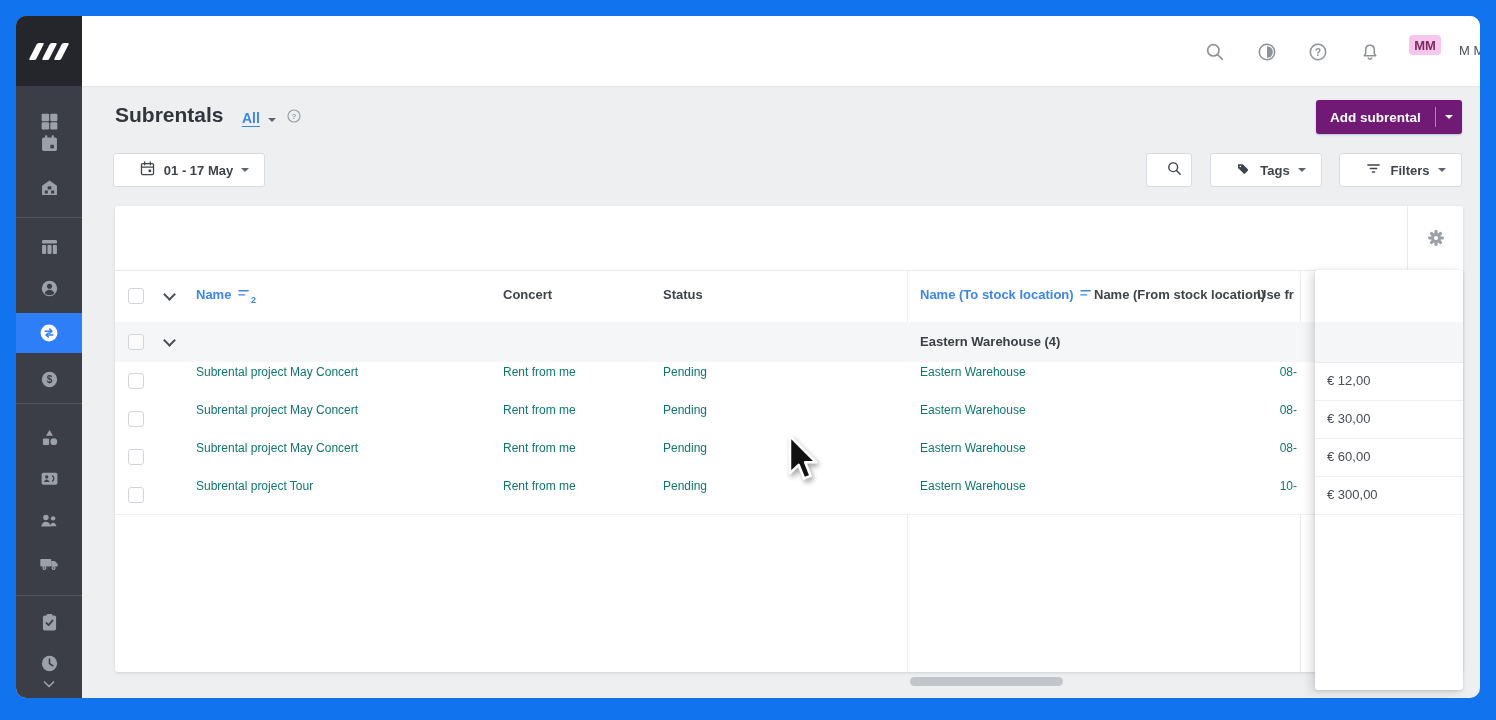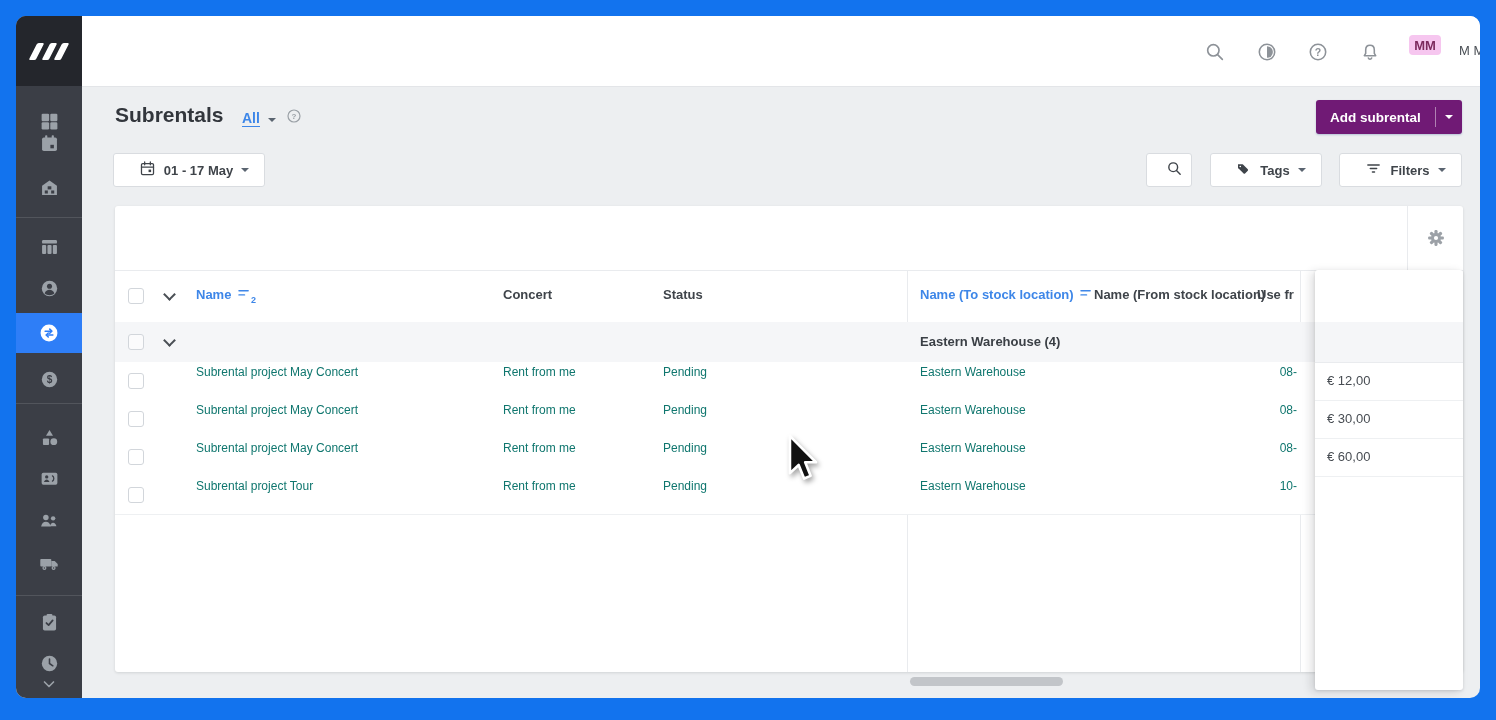--- a/index.html
+++ b/index.html
@@ -420,20 +420,23 @@
       <div class="tp-group"></div>
       <div class="tp-row" style="top:92px;">
             <span class="tp-cell">€ 12,00</span>
           </div>
       <div class="tp-row" style="top:130px;">
             <span class="tp-cell">€ 30,00</span>
           </div>
       <div class="tp-row" style="top:168px;">
             <span class="tp-cell">€ 60,00</span>
           </div>
+      <div class="tp-row" style="top:206px;">
+            <span class="tp-cell">€ 300,00</span>
+          </div>
     </div>
 
     <div class="hscroll"></div>
   </div>
 
   <div class="cursor">
     <svg width="34" height="50" viewBox="0 0 30 46">
           <path d="M3,2 L3,36 L11,28.5 L16,41 L22,38.5 L17,26 L27,26 Z" fill="#111" stroke="#fff" stroke-width="2.4" stroke-linejoin="round"></path>
         </svg>
   </div>

